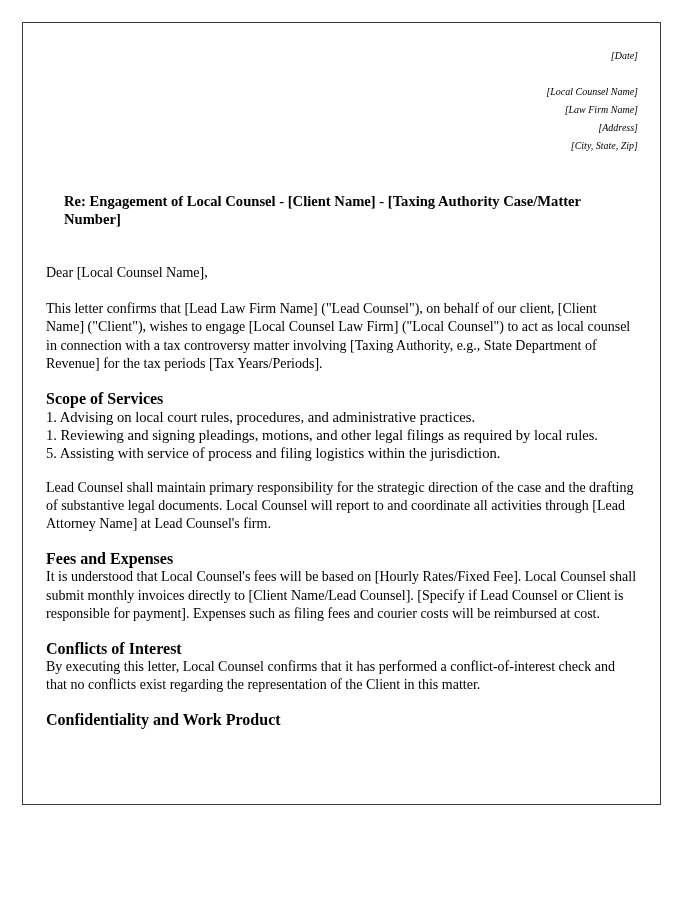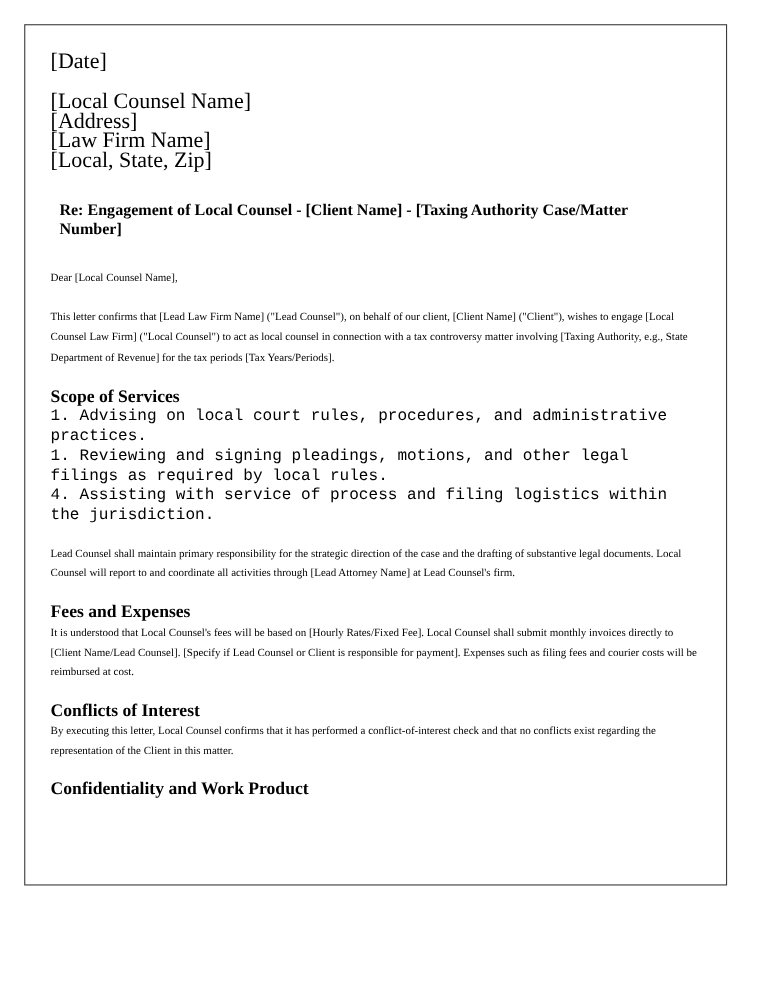--- a/index.html
+++ b/index.html
@@ -28,28 +28,29 @@
   }
 
   .doc-body {
     position: absolute;
     left: 23px;
     top: 24px;
     width: 592px;
   }
 
   .line {
-    font-size: 20px;
+    font-size: 10px;
     line-height: 18.1px;
-    text-align: left;
+    text-align: right;
     white-space: normal;
+    font-style: italic;
   }
 
   .para {
-    font-size: 10px;
+    font-size: 14px;
     line-height: 18.1px;
     text-align: left;
     margin: 0;
   }
 
   .heading {
     font-size: 16px;
     line-height: 18.1px;
     font-weight: bold;
     margin: 0;
@@ -57,66 +58,65 @@
 
   .gap-lg { height: 18.1px; }
   .gap-md { height: 17px; }
 
   .addr-block .line { margin: 0; }
 
   .subject {
     font-size: 14.6px;
     line-height: 18.2px;
     font-weight: bold;
-    margin: 8px;
+    margin: 18px;
   }
 
   .list-item {
     font-size: 14.6px;
     line-height: 18.1px;
     margin: 0;
-    font-family: Liberation Mono, monospace;
   }
 </style>
 </head>
 <body>
 
 <div class="page-frame">
   <div class="doc-body">
 
     <div class="line">[Date]</div>
 
     <div class="gap-lg"></div>
 
     <div class="addr-block">
       <div class="line">[Local Counsel Name]</div>
+      <div class="line">[Law Firm Name]</div>
       <div class="line">[Address]</div>
-      <div class="line">[Law Firm Name]</div>
-      <div class="line">[Local, State, Zip]</div>
+      <div class="line">[City, State, Zip]</div>
     </div>
 
     <div class="gap-lg"></div>
 
     <div class="subject">Re: Engagement of Local Counsel - [Client Name] - [Taxing Authority Case/Matter Number]</div>
 
     <div class="gap-lg"></div>
 
     <div class="para">Dear [Local Counsel Name],</div>
 
     <div class="gap-lg"></div>
 
     <div class="para">This letter confirms that [Lead Law Firm Name] ("Lead Counsel"), on behalf of our client, [Client Name] ("Client"), wishes to engage [Local Counsel Law Firm] ("Local Counsel") to act as local counsel in connection with a tax controversy matter involving [Taxing Authority, e.g., State Department of Revenue] for the tax periods [Tax Years/Periods].</div>
 
     <div class="gap-md"></div>
 
     <div>
       <div class="heading">Scope of Services</div>
       <div class="list-item">1. Advising on local court rules, procedures, and administrative practices.</div>
       <div class="list-item">1. Reviewing and signing pleadings, motions, and other legal filings as required by local rules.</div>
-      <div class="list-item">4. Assisting with service of process and filing logistics within the jurisdiction.</div>
+      <div class="list-item">5. Assisting with service of process and filing logistics within the jurisdiction.</div>
     </div>
 
     <div class="gap-md"></div>
 
     <div>
       <div class="para">Lead Counsel shall maintain primary responsibility for the strategic direction of the case and the drafting of substantive legal documents. Local Counsel will report to and coordinate all activities through [Lead Attorney Name] at Lead Counsel's firm.</div>
     </div>
 
     <div class="gap-md"></div>
 

